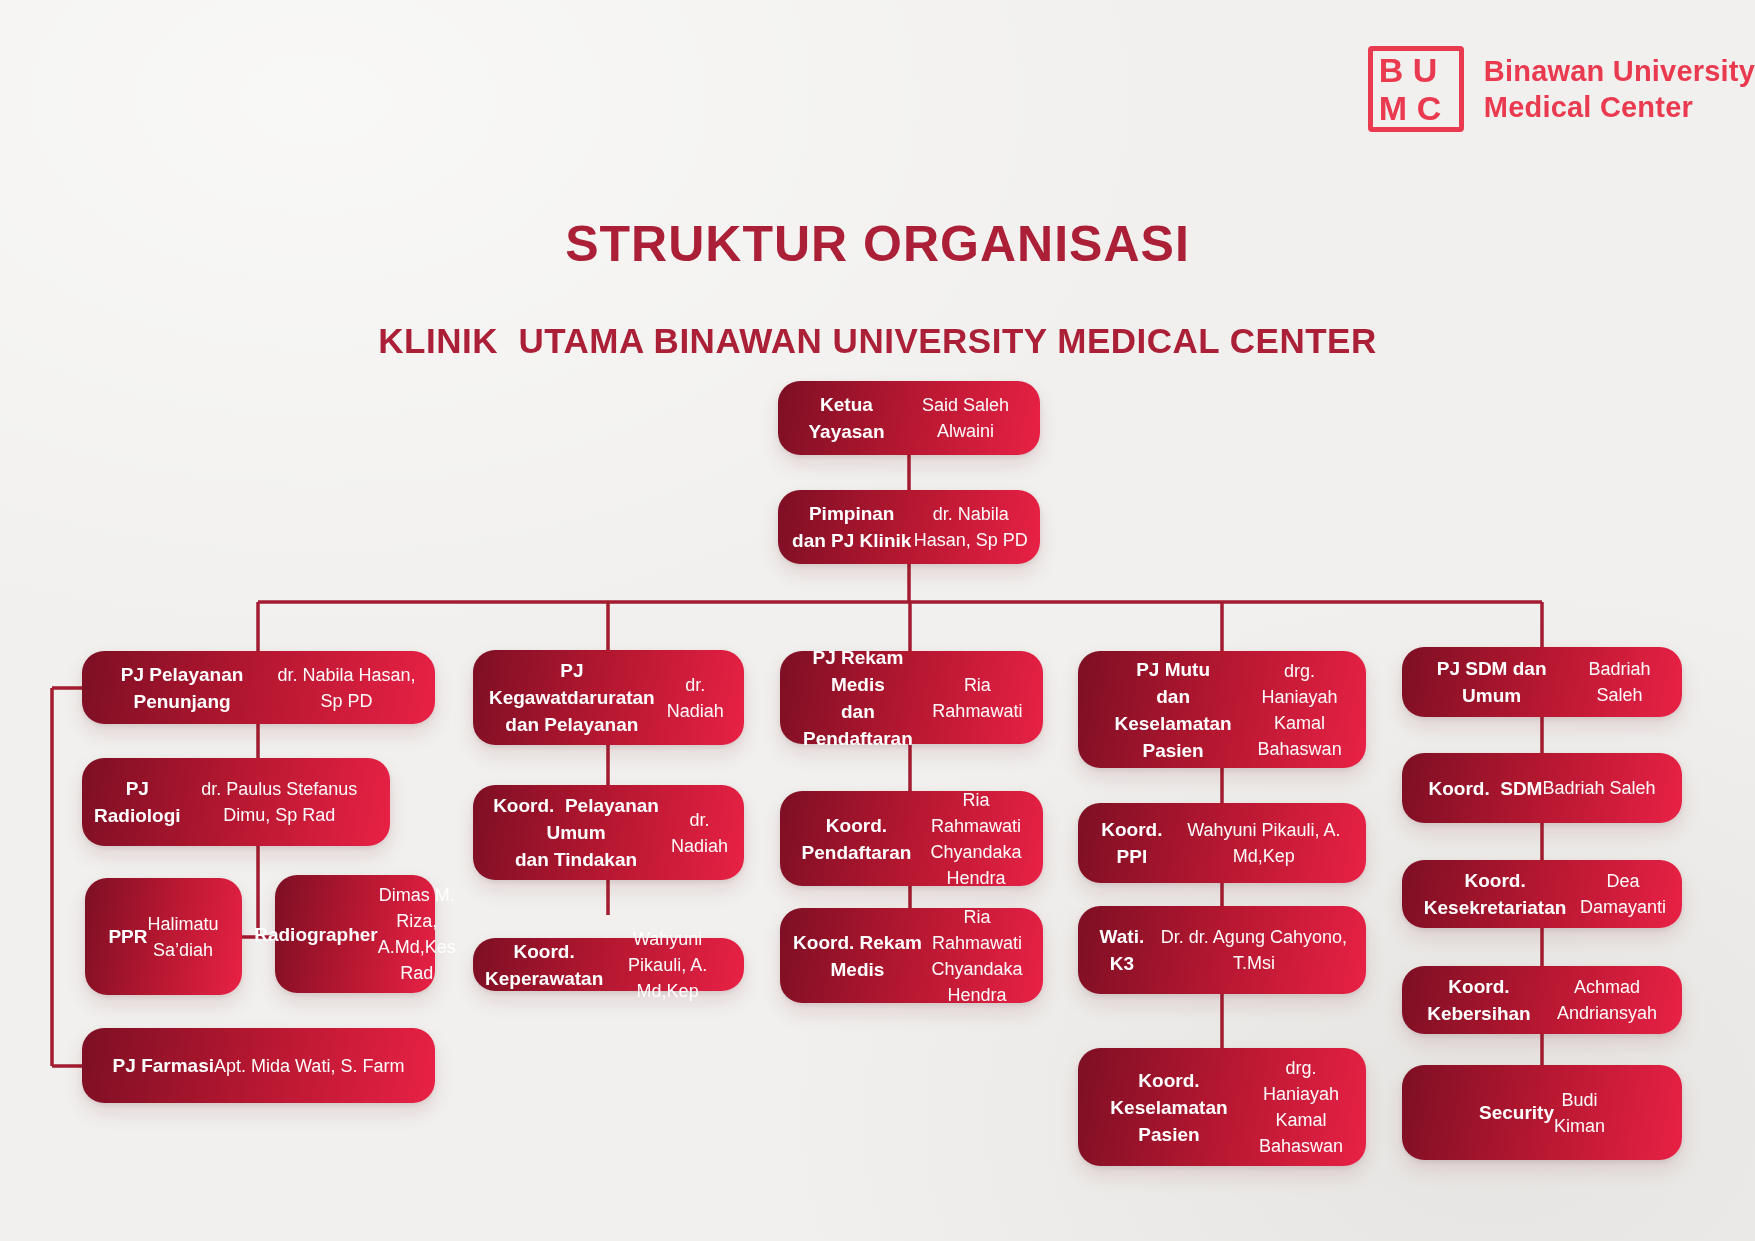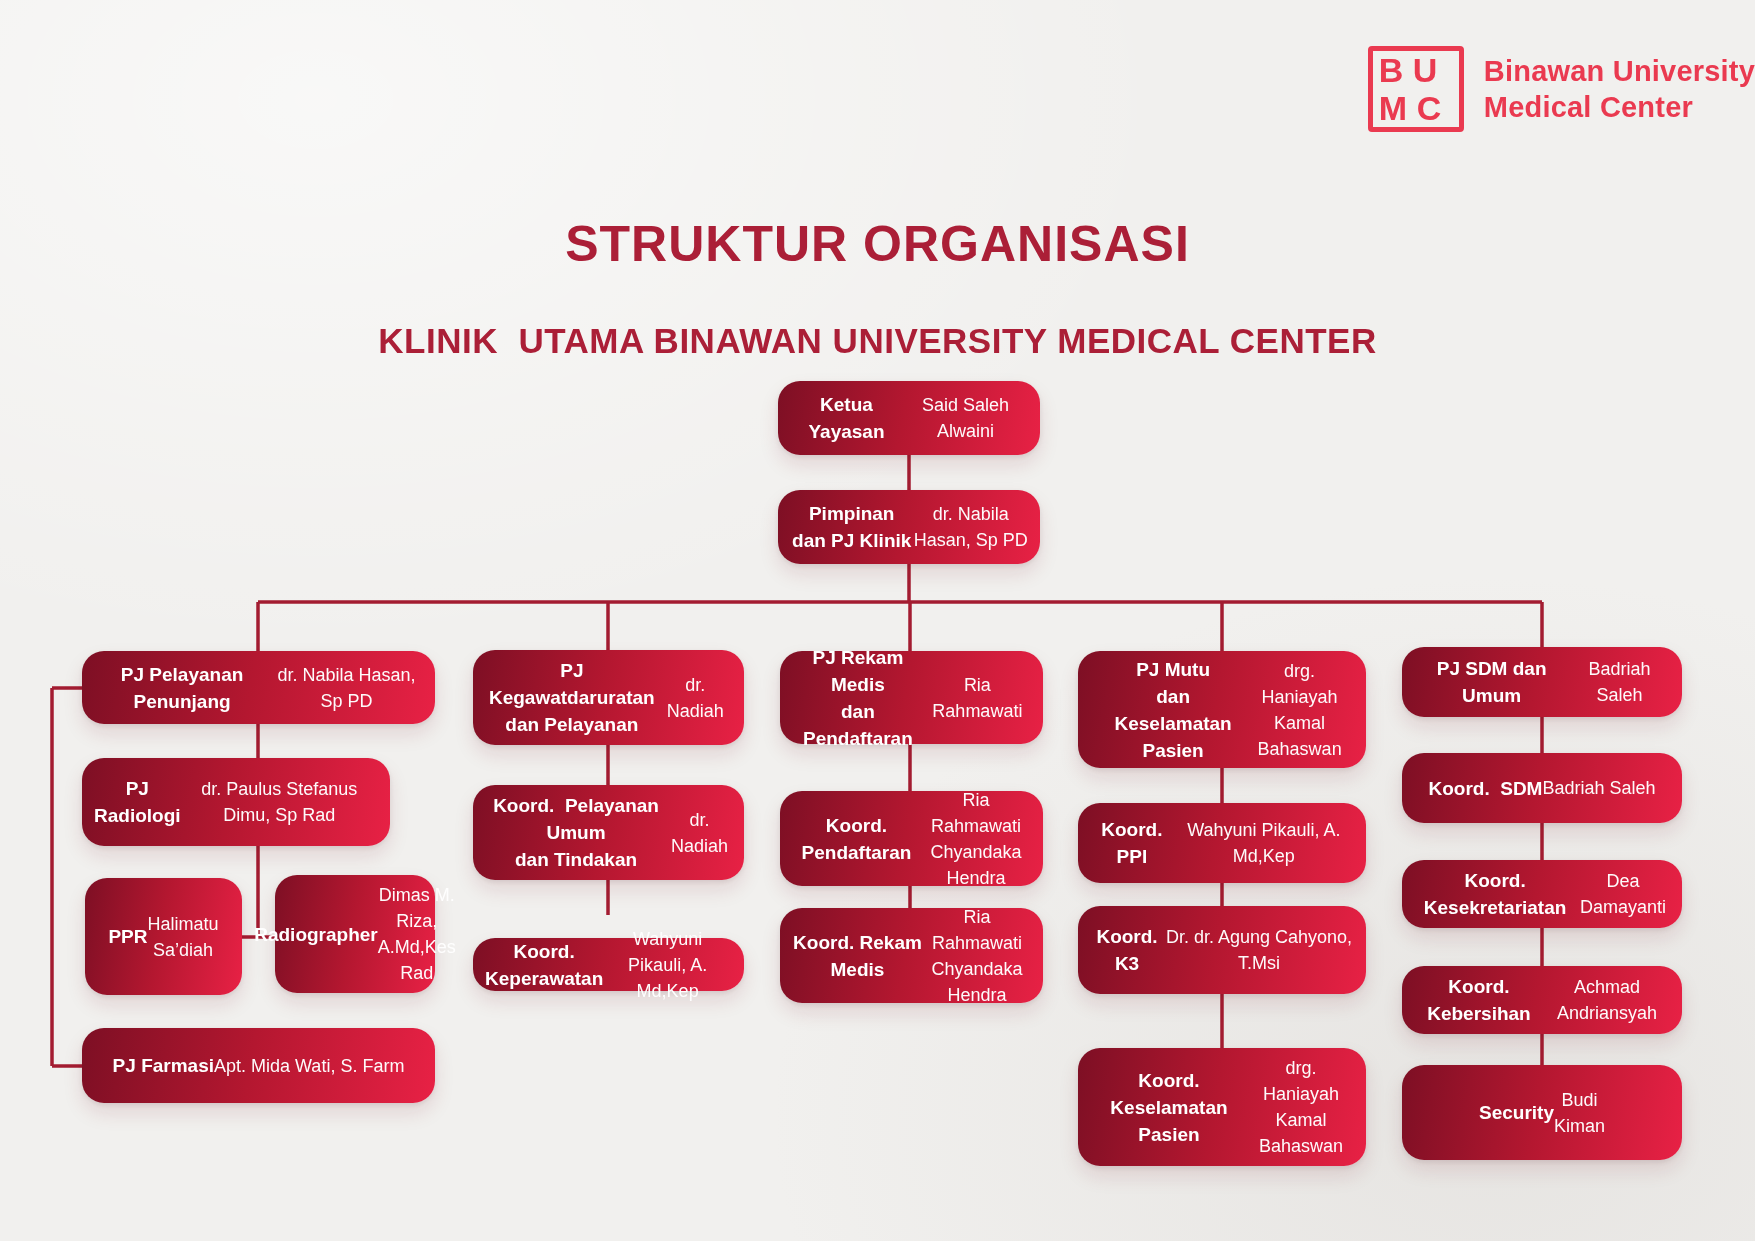--- a/index.html
+++ b/index.html
@@ -169,21 +169,21 @@
         <div class="node-title">PJ Mutu
 dan Keselamatan Pasien</div>
         <div class="node-name">drg. Haniayah Kamal
 Bahaswan</div>
       </div>
       <div class="node" style="left: 1078px; top: 803px; width: 288px; height: 80px;">
         <div class="node-title">Koord.  PPI</div>
         <div class="node-name">Wahyuni Pikauli, A. Md,Kep</div>
       </div>
       <div class="node" style="left: 1078px; top: 906px; width: 288px; height: 88px;">
-        <div class="node-title">Koord. K3</div>
+        <div class="node-title">Wati. K3</div>
         <div class="node-name">Dr. dr. Agung Cahyono, T.Msi</div>
       </div>
       <div class="node" style="left: 1078px; top: 1048px; width: 288px; height: 118px;">
         <div class="node-title">Koord. Keselamatan Pasien</div>
         <div class="node-name">drg. Haniayah Kamal
 Bahaswan</div>
       </div>
       <div class="node" style="left: 1402px; top: 647px; width: 280px; height: 70px;">
         <div class="node-title">PJ SDM dan Umum</div>
         <div class="node-name">Badriah Saleh</div>

